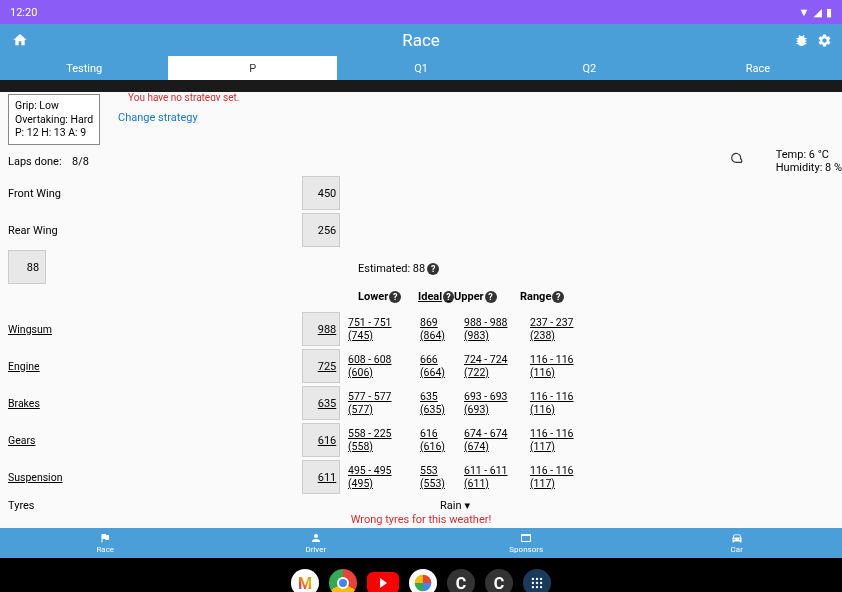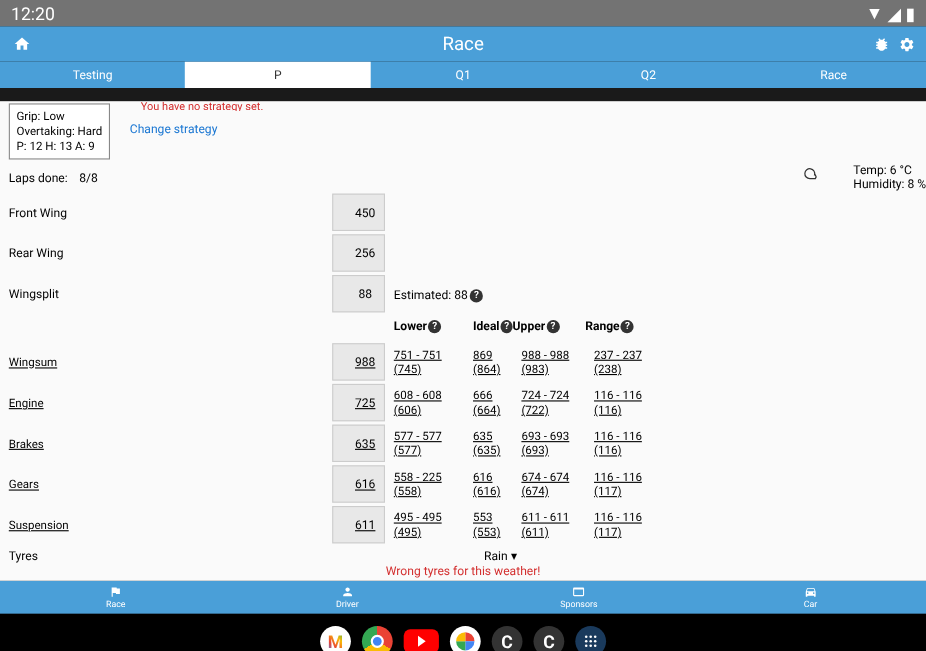--- a/index.html
+++ b/index.html
@@ -1,40 +1,40 @@
 <!DOCTYPE html>
 <html><head>
 <meta charset="utf-8">
 <style>
 * { margin: 0; padding: 0; box-sizing: border-box; font-family: Roboto, Arial, sans-serif; }
 body { width: 842px; height: 592px; background: #1a1a1a; overflow: hidden; position: relative; }
-.status-bar { height: 20px; background: #737373; color: #fff; display: flex; justify-content: space-between; align-items: center; padding: 12px 10px; font-size: 16px; }
+.status-bar { height: 20px; background: #8b5cf6; color: #fff; display: flex; justify-content: space-between; align-items: center; padding: 12px 10px; font-size: 11px; }
 .status-right { display: flex; gap: 4px; align-items: center; }
 .app-bar { height: 32px; background: #4a9fd8; color: #fff; display: flex; align-items: center; padding: 0 12px; position: relative; }
 .app-title { position: absolute; left: 50%; transform: translateX(-50%); font-size: 17px; font-weight: 400; }
 .app-bar-icons { position: absolute; right: 10px; display: flex; gap: 8px; }
 .tabs { height: 24px; background: #4a9fd8; display: flex; color: #fff; font-size: 11px; }
 .tab { flex: 1; display: flex; align-items: center; justify-content: center; cursor: pointer; }
 .tab.active { background: #fff; color: #333; }
 .content { background: #fafafa; height: 436px; position: relative; overflow: hidden; margin-top: 12px; }
 .track-box { position: absolute; left: 8px; top: 2px; border: 1px solid #888; padding: 4px 6px; font-size: 10.5px; line-height: 1.3; background: #fff; }
 .strategy-cut { position: absolute; left: 128px; top: 0px; color: #d32f2f; font-size: 10px; overflow: hidden; height: 9px; }
 .change-strategy { position: absolute; left: 118px; top: 19px; color: #1976d2; font-size: 11px; cursor: pointer; }
 .laps { position: absolute; left: 8px; top: 63px; font-size: 11px; }
 .laps-val { position: absolute; left: 72px; top: 63px; font-size: 11px; }
 .weather { position: absolute; right: 0; top: 56px; font-size: 11px; text-align: left; }
 .cloud-icon { position: absolute; right: 94px; top: 60px; }
 .setup-row { position: absolute; left: 8px; display: flex; align-items: center; font-size: 11px; }
 .setup-label { width: 294px; }
-.setup-input { width: 48px; height: 34px; background: #e8e8e8; border: 1px solid #ccc; display: flex; align-items: center; justify-content: center; font-size: 11px; padding-left: 12px; }
+.setup-input { width: 38px; height: 34px; background: #e8e8e8; border: 1px solid #ccc; display: flex; align-items: center; justify-content: center; font-size: 11px; padding-left: 12px; }
 .estimated { position: absolute; left: 358px; top: 170px; font-size: 11px; display: flex; align-items: center; gap: 2px; }
 .headers { position: absolute; left: 358px; top: 198px; display: flex; font-size: 11px; font-weight: bold; }
 .headers > div { display: flex; align-items: center; gap: 1px; }
-.col-lower { width: 72px; }
-.col-ideal { width: 36px; }
+.col-lower { width: 60px; }
+.col-ideal { width: 36px; text-decoration: underline; }
 .col-upper { width: 66px; }
 .col-range { width: 56px; }
 .data-row { position: absolute; left: 8px; display: flex; align-items: center; font-size: 10.5px; text-decoration: underline; }
 .data-row .setup-input { margin-right: 8px; }
 .cell-lower { width: 72px; line-height: 1.25; }
 .cell-ideal { width: 44px; line-height: 1.25; }
 .cell-upper { width: 66px; line-height: 1.25; }
 .cell-range { width: 56px; line-height: 1.25; }
 .tyres-row { position: absolute; left: 8px; top: 407px; font-size: 11px; display: flex; align-items: center; }
 .tyres-select { position: absolute; left: 440px; top: 407px; font-size: 11px; display: flex; align-items: center; gap: 3px; cursor: pointer; }
@@ -110,21 +110,20 @@
 
   <div class="setup-row" style="top:84px">
     <div class="setup-label">Front Wing</div>
     <div class="setup-input">450</div>
   </div>
   <div class="setup-row" style="top:121px">
     <div class="setup-label">Rear Wing</div>
     <div class="setup-input">256</div>
   </div>
   <div class="setup-row" style="top:158px">
-    <div class="setup-label">Wingsplit</div>
     <div class="setup-input">88</div>
   </div>
 
   <div class="estimated">
     <span>Estimated: 88</span>
     <span class="help-icon">?</span>
   </div>
 
   <div class="headers">
     <div class="col-lower">

